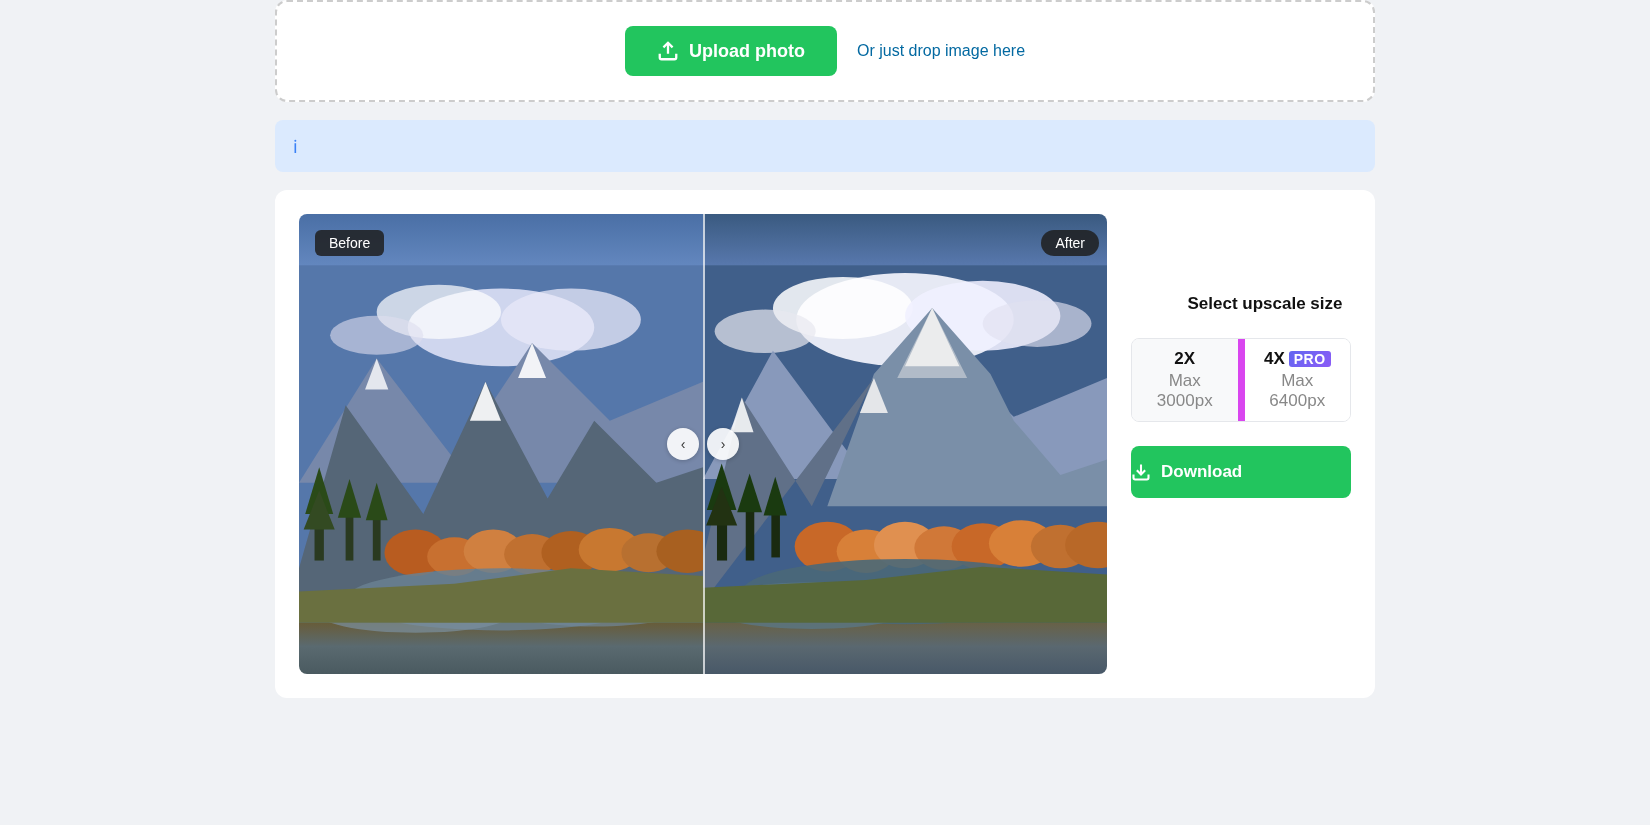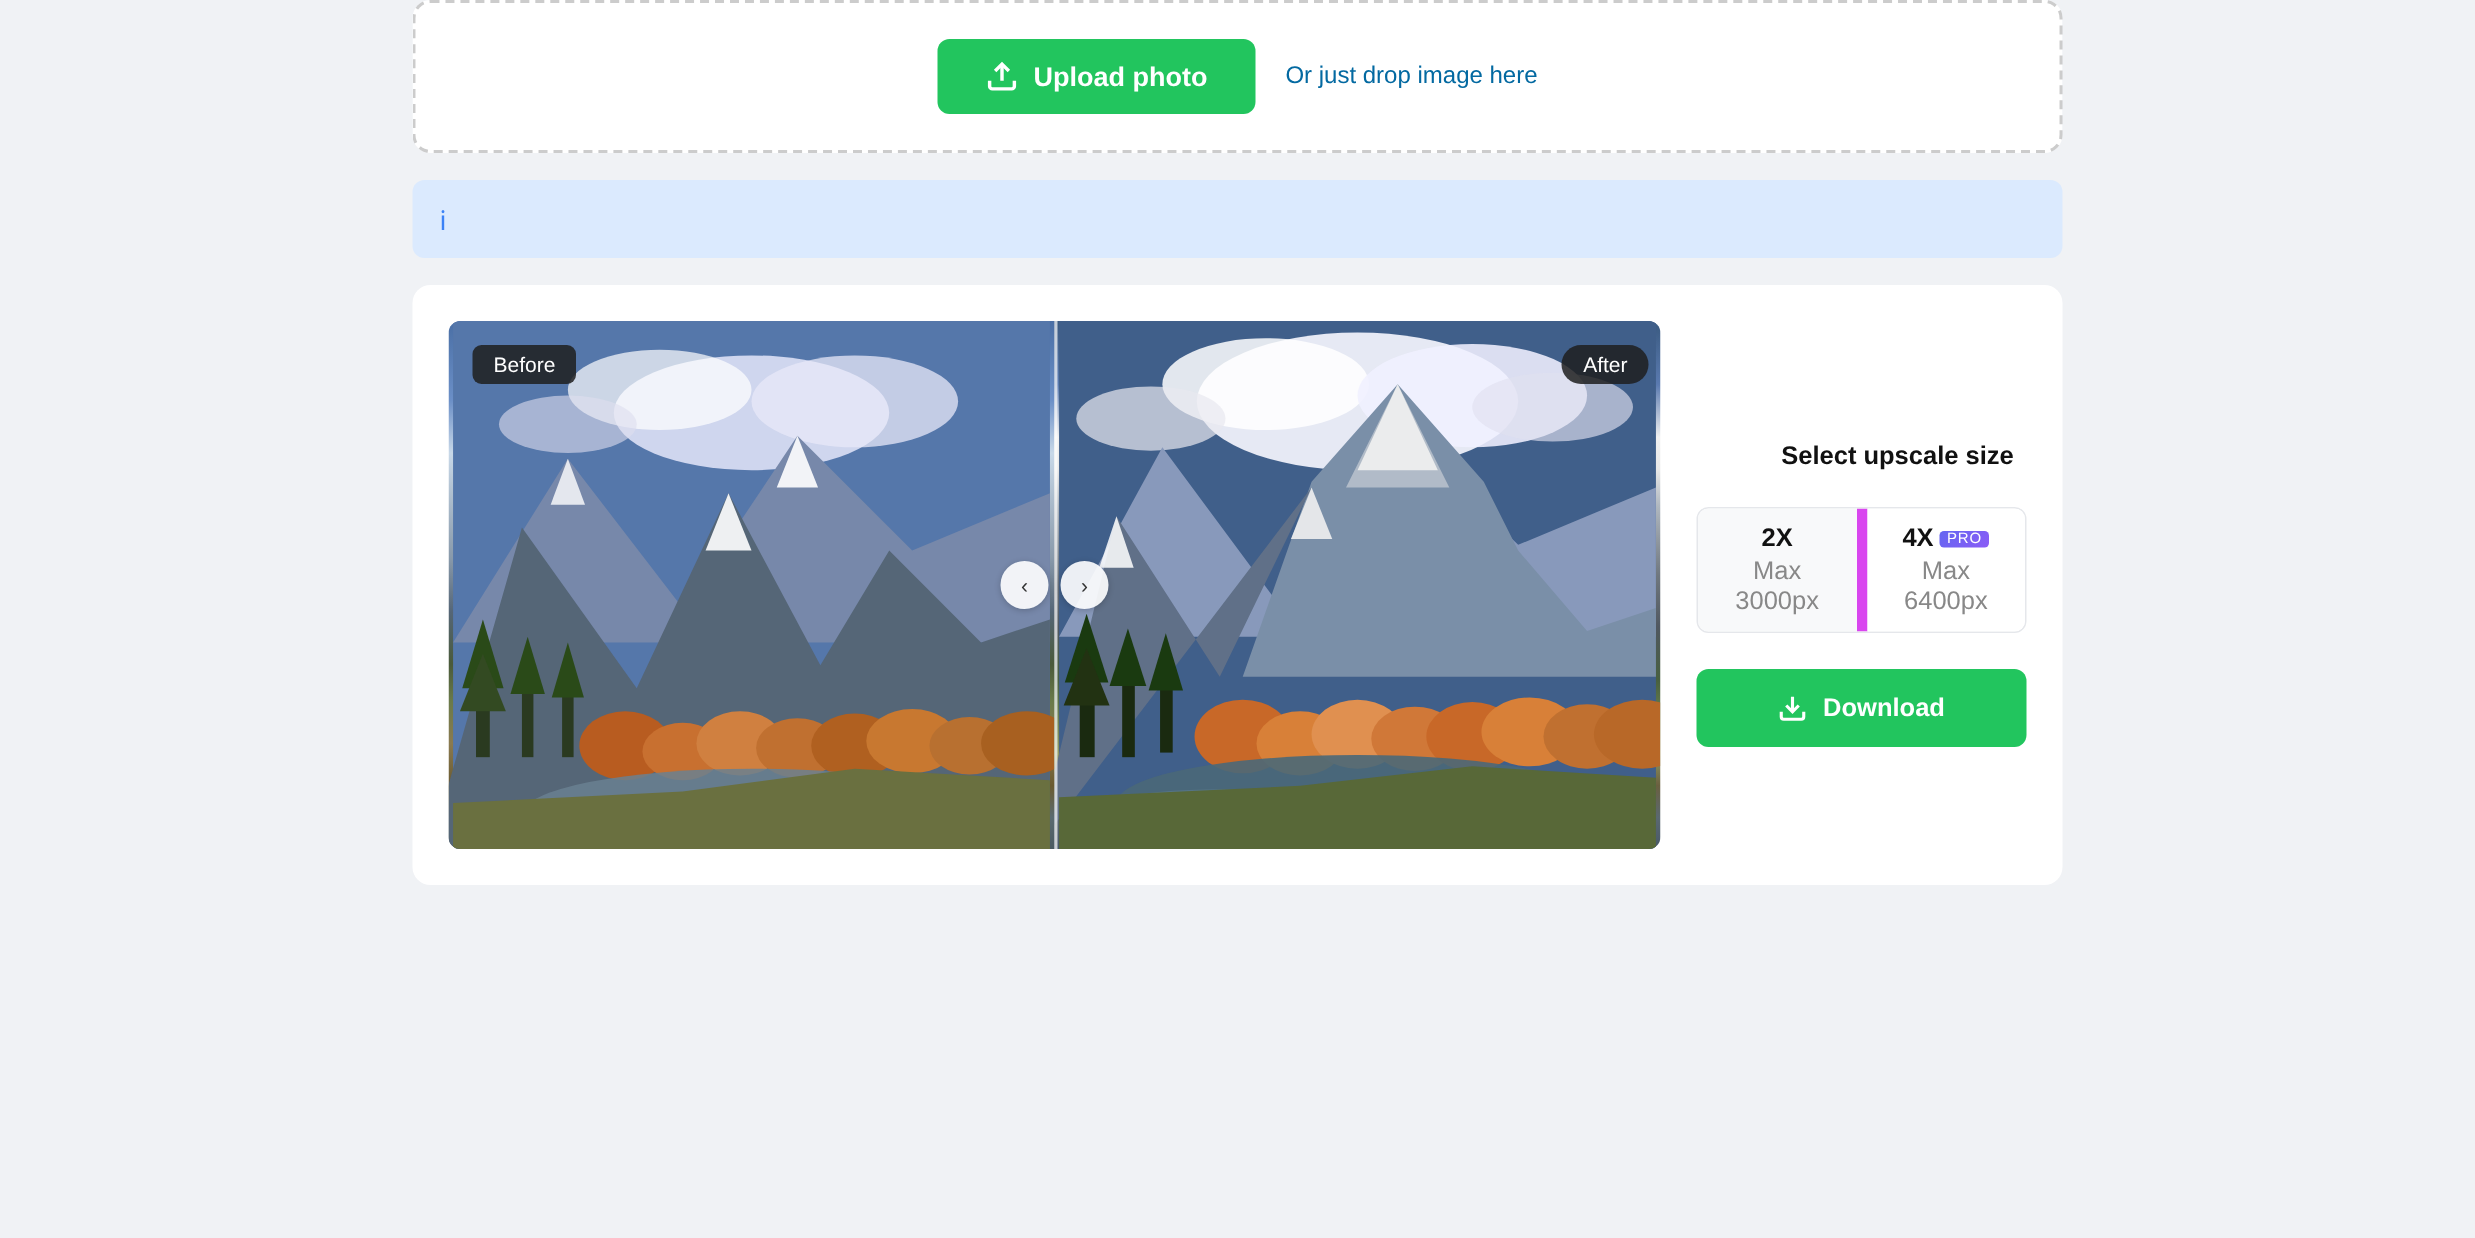--- a/index.html
+++ b/index.html
@@ -81,21 +81,21 @@
       gap: 24px;
       align-items: flex-start;
     }
 
     
     .image-compare {
       flex: 1;
       position: relative;
       border-radius: 8px;
       overflow: hidden;
-      height: 352px;
+      height: 460px;
       display: flex;
     }
 
     .compare-wrapper {
       position: relative;
       width: 100%;
       height: 100%;
       display: flex;
     }
 
@@ -253,22 +253,22 @@
       color: #111;
       display: flex;
       align-items: center;
       justify-content: center;
       gap: 4px;
     }
 
     .pro-badge {
       background: linear-gradient(135deg, #6366f1, #8b5cf6);
       color: #fff;
-      font-size: 10px;
-      font-weight: 400;
+      font-size: 14px;
+      font-weight: 700;
       padding: 0 5px;
       border-radius: 3px;
       letter-spacing: 0.5px;
     }
 
     .upscale-option-sub {
       font-size: 17px;
       color: #888;
       margin-top: 2px;
     }
@@ -278,21 +278,21 @@
       background: #22c55e;
       color: #fff;
       border: none;
       border-radius: 8px;
       padding: 16px 0;
       font-size: 17px;
       font-weight: 600;
       cursor: pointer;
       display: flex;
       align-items: center;
-      justify-content: center;
+      justify-content: flex-start;
       gap: 10px;
     }
   </style>
 </head>
 <body>
 
 <div class="upload-area">
   <button class="upload-btn">
     <svg width="22" height="22" viewBox="0 0 24 24" fill="none" stroke="currentColor" stroke-width="2.5">
       <path d="M21 15v4a2 2 0 0 1-2 2H5a2 2 0 0 1-2-2v-4"></path>

